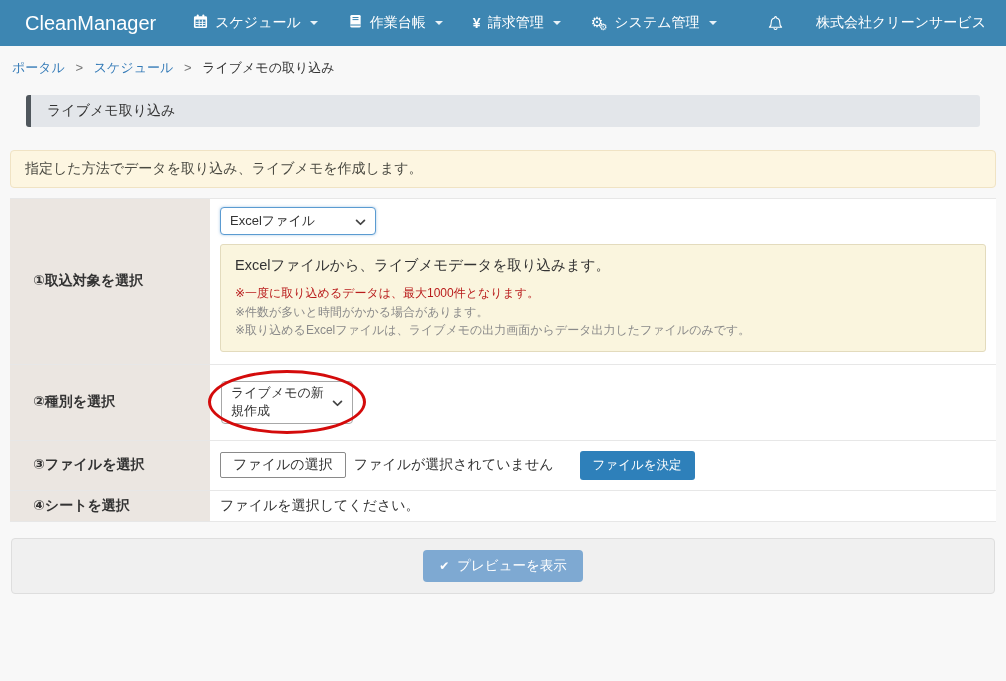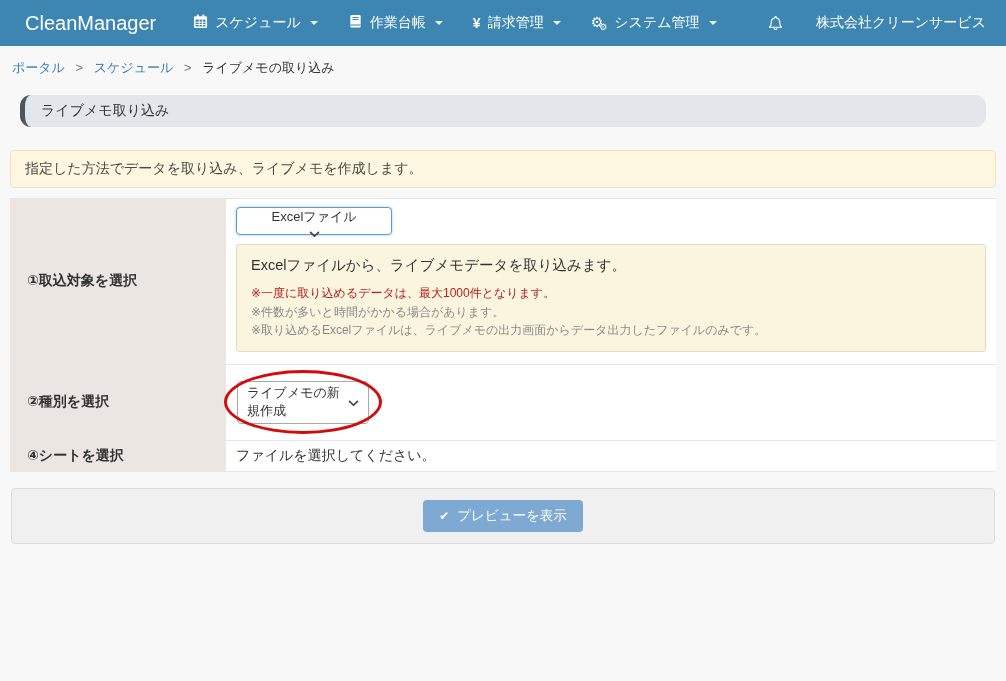--- a/index.html
+++ b/index.html
@@ -23,42 +23,42 @@
   .bell-wrap { cursor:pointer; display:flex; align-items:center; }
 
   
   .breadcrumb { padding:13px 12px 8px; font-size:13px; }
   .crumb-link { color:#337ab7; text-decoration:none; cursor:pointer; }
   .crumb-sep { color:#777; margin:0 7px; }
   .crumb-current { color:#333; }
 
   
   .page-title {
-    margin:10px 20px 0; background:#e3e6ea; border-left:5px solid #50575d;
-    border-radius:11px; padding:7px 16px; font-size:14px; color:#333;
+    margin:10px 26px 0; background:#e3e6ea; border-left:5px solid #50575d;
+    border-radius:3px; padding:7px 16px; font-size:14px; color:#333;
   }
 
   
   .alert {
     margin:23px 10px 0; background:#fdf6e1; border:1px solid #f0e3c4;
     border-radius:4px; padding:9px 14px; font-size:14px; color:#4a4a42;
   }
 
   
   .form-table { margin:10px 10px 0; background:#fff; border-top:1px solid #e7e7e7; }
   .frow { display:flex; border-bottom:1px solid #e7e7e7; }
-  .fl { width:216px; flex:none; background:#ebe6e1; padding:8px 17px; font-weight:bold; font-size:14px; display:flex; align-items:center; }
+  .fl { width:200px; flex:none; background:#ebe6e1; padding:8px 23px; font-weight:bold; font-size:14px; display:flex; align-items:center; }
   .fc { flex:1; padding:8px 10px; display:flex; align-items:center; font-size:14px; }
   .fc.col { flex-direction:column; align-items:flex-start; gap:8px; padding-bottom:12px; }
 
   .fakeselect {
     display:inline-flex; align-items:center; justify-content:space-between;
     background:#fff; border-radius:4px; padding:0 9px; font-size:13px; color:#333; cursor:pointer;
   }
-  .select-target { width:156px; height:28px; border:1px solid #5b9bd1; box-shadow:0 0 3px rgba(91,155,209,.55);flex-direction:column; }
+  .select-target { width:156px; height:28px; border:1px solid #5b9bd1; box-shadow:0 0 3px rgba(91,155,209,.55); }
   .select-kind   { width:132px; height:43px; border:1px solid #a8a8a8; }
 
   .desc-box {
     align-self:stretch; background:#faf5de; border:1px solid #e3dbbd; border-radius:3px;
     padding:11px 14px; margin-top:1px;
   }
   .desc-title { font-size:14.5px; color:#333; margin-bottom:9px; }
   .note { font-size:12px; line-height:1.55; color:#8a8a8a; }
   .note-red { color:#b91c1c; }
 
@@ -193,20 +193,28 @@
             <svg width="11" height="7" viewBox="0 0 12 8">
                 <path d="M1.5 1.5 6 6l4.5-4.5" fill="none" stroke="#444" stroke-width="2" stroke-linecap="round" stroke-linejoin="round"></path>
               </svg>
           </span>
         </div>
         <span class="ellipse"></span>
       </span>
     </div>
   </div>
 
+  <div class="frow">
+    <div class="fl">③ファイルを選択</div>
+    <div class="fc" style="padding-top:10px;padding-bottom:10px;">
+      <button class="file-btn">ファイルの選択</button>
+      <span class="file-status">ファイルが選択されていません</span>
+      <button class="decide-btn">ファイルを決定</button>
+    </div>
+  </div>
 
   <div class="frow">
     <div class="fl" style="padding-top:6px;padding-bottom:6px;">④シートを選択</div>
     <div class="fc" style="padding-top:6px;padding-bottom:6px;">
       <span>ファイルを選択してください。</span>
     </div>
   </div>
 
 </div>
 

